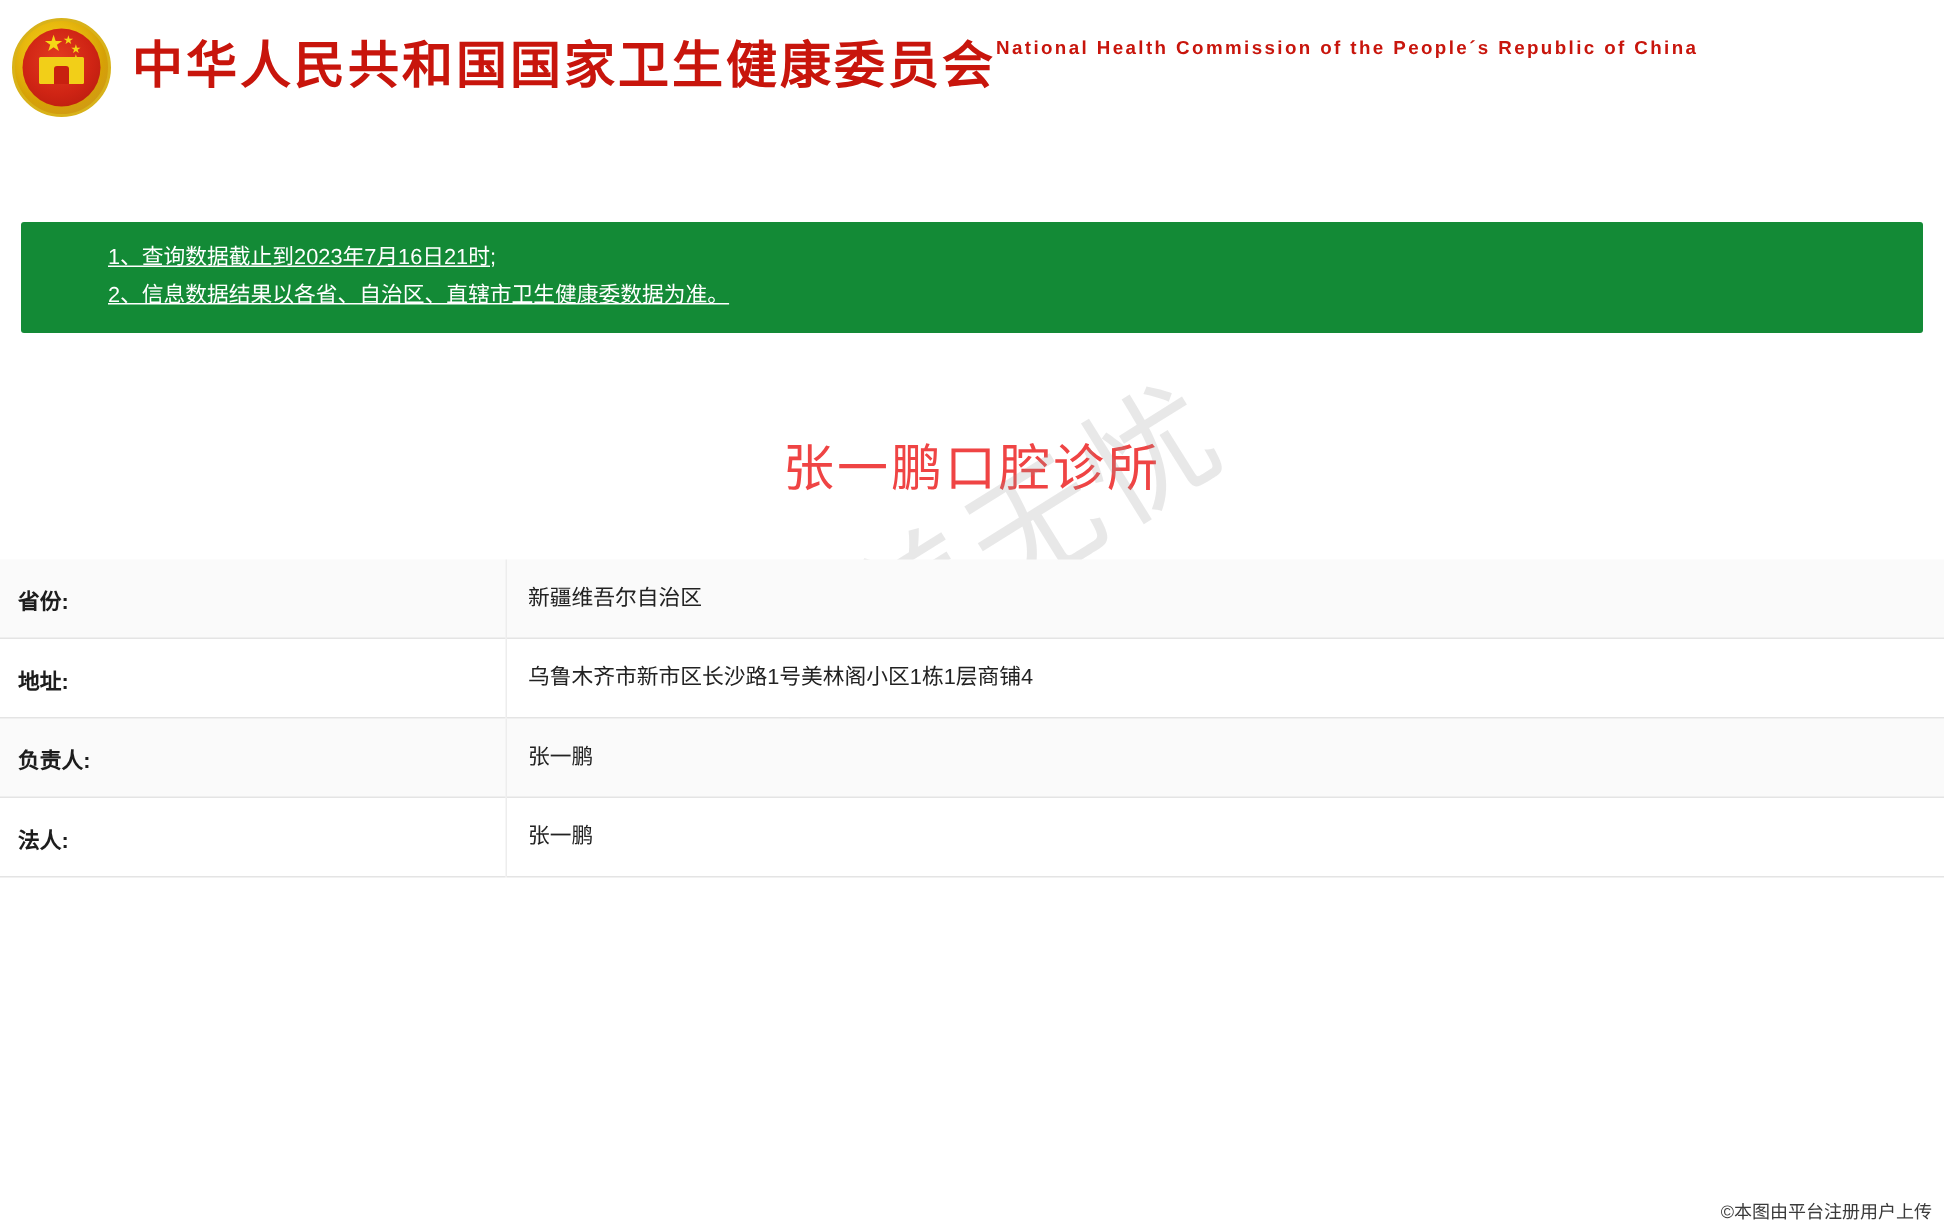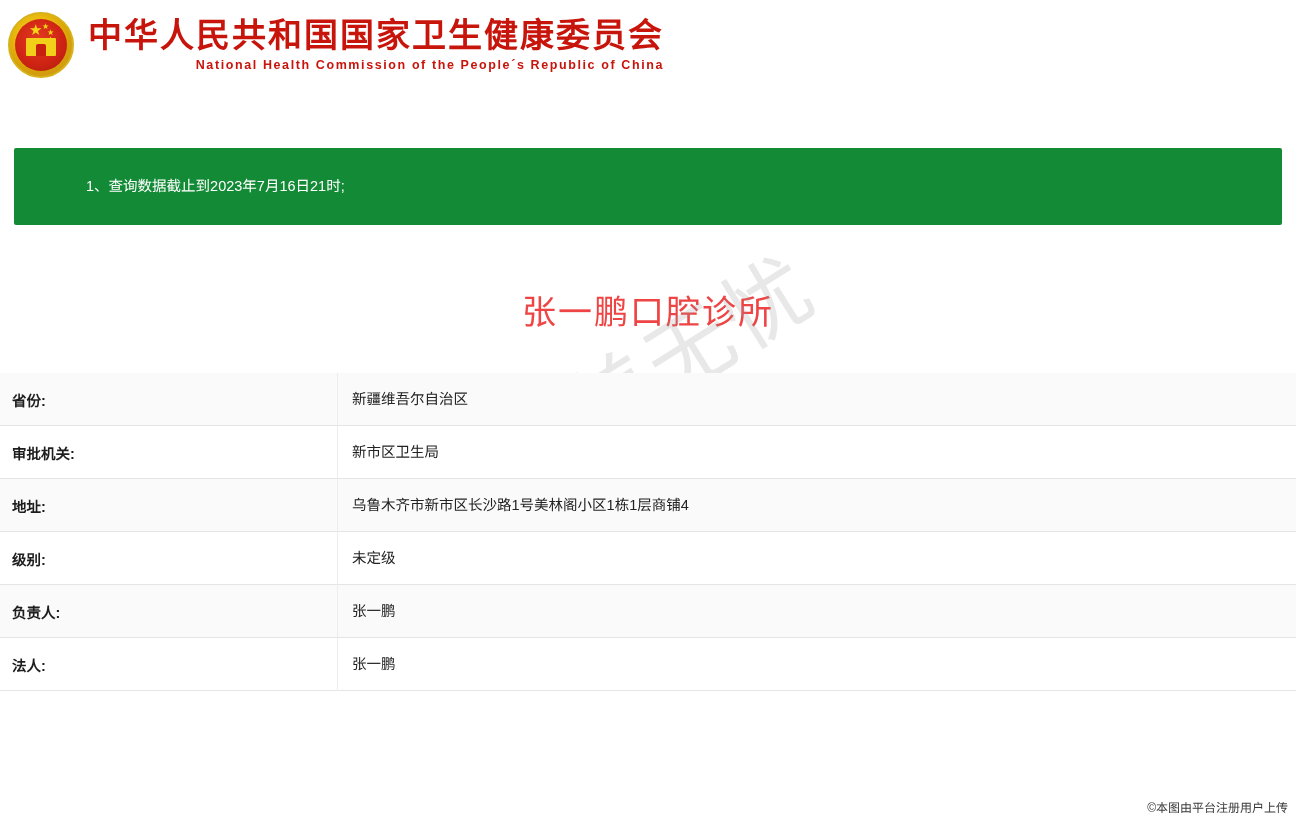--- a/index.html
+++ b/index.html
@@ -72,21 +72,21 @@
     color: #f5d616;
     font-size: 11px;
     line-height: 11px;
   }
   .emblem .star.big { left: 23px; top: 16px; font-size: 15px; }
   .emblem .star.s1 { left: 36px; top: 13px; font-size: 8px; }
   .emblem .star.s2 { left: 41px; top: 19px; font-size: 8px; }
   .emblem .star.s3 { left: 41px; top: 26px; font-size: 8px; }
   .emblem .star.s4 { left: 36px; top: 32px; font-size: 8px; }
 
-  .header-text { display: flex; flex-direction: column; justify-content: center; }
+  .header-text { display: flex; flex-direction: row; justify-content: center; }
   .header-cn {
     color: #c8150c;
     font-size: 34px;
     font-weight: bold;
     letter-spacing: 2px;
     line-height: 42px;
     white-space: nowrap;
   }
   .header-en {
     color: #c8150c;
@@ -105,21 +105,21 @@
     top: 148px;
     width: 1268px;
     background: #138a36;
     color: #ffffff;
     padding: 12px 0 12px 58px;
     box-sizing: border-box;
     border-radius: 2px;
     font-size: 14.5px;
     line-height: 25px;
   }
-  .notice p { margin: 14px; white-space: nowrap; }
+  .notice p { margin: 0; white-space: nowrap; text-decoration: underline; }
 
   
   .doc-title {
     position: absolute;
     top: 285px;
     left: 0;
     width: 1296px;
     text-align: center;
     font-size: 34px;
     color: #ef4444;
@@ -204,45 +204,38 @@
       <div class="gate"></div>
     </div>
     <div class="header-text">
       <div class="header-cn">中华人民共和国国家卫生健康委员会</div>
       <div class="header-en">National Health Commission of the People´s Republic of China</div>
     </div>
   </div>
 
   <div class="notice">
     <p>1、查询数据截止到2023年7月16日21时;</p>
+    <p>2、信息数据结果以各省、自治区、直辖市卫生健康委数据为准。</p>
   </div>
 
   <div class="doc-title">张一鹏口腔诊所</div>
 
   <div class="wm-main">抖美无忧</div>
 
   <table class="info-table">
     <tbody>
       <tr>
         <td class="label">省份:</td>
         <td class="value">新疆维吾尔自治区</td>
       </tr>
       <tr>
-        <td class="label">审批机关:</td>
-        <td class="value">新市区卫生局</td>
-      </tr>
-      <tr>
         <td class="label">地址:</td>
         <td class="value">乌鲁木齐市新市区长沙路1号美林阁小区1栋1层商铺4</td>
       </tr>
       <tr>
-        <td class="label">级别:</td>
-        <td class="value">未定级</td>
-      </tr>
-      <tr>
         <td class="label">负责人:</td>
         <td class="value">张一鹏</td>
       </tr>
       <tr>
         <td class="label">法人:</td>
         <td class="value">张一鹏</td>
       </tr>
 
     </tbody>
   </table>

